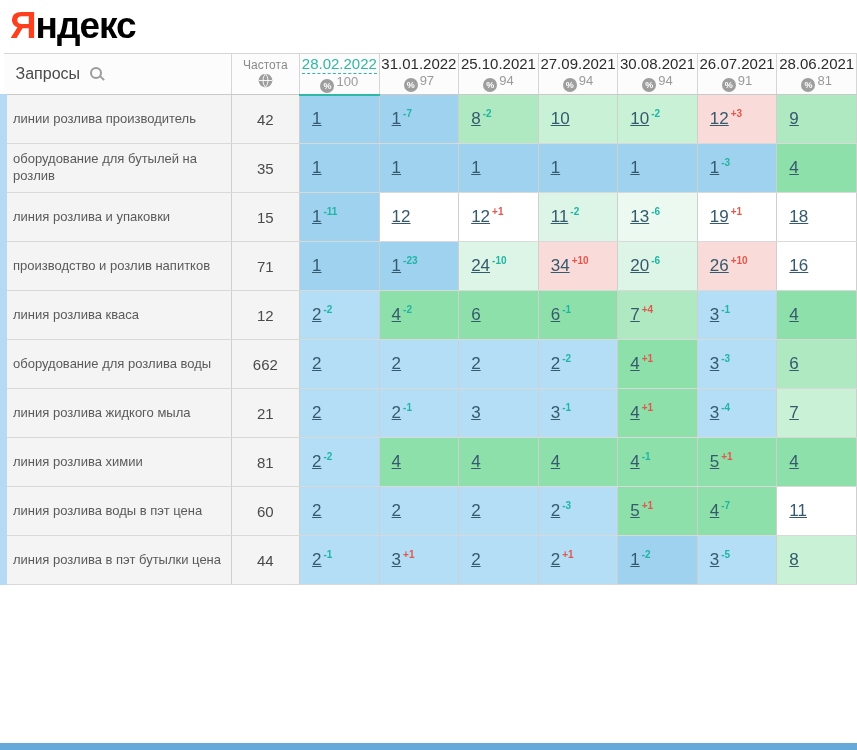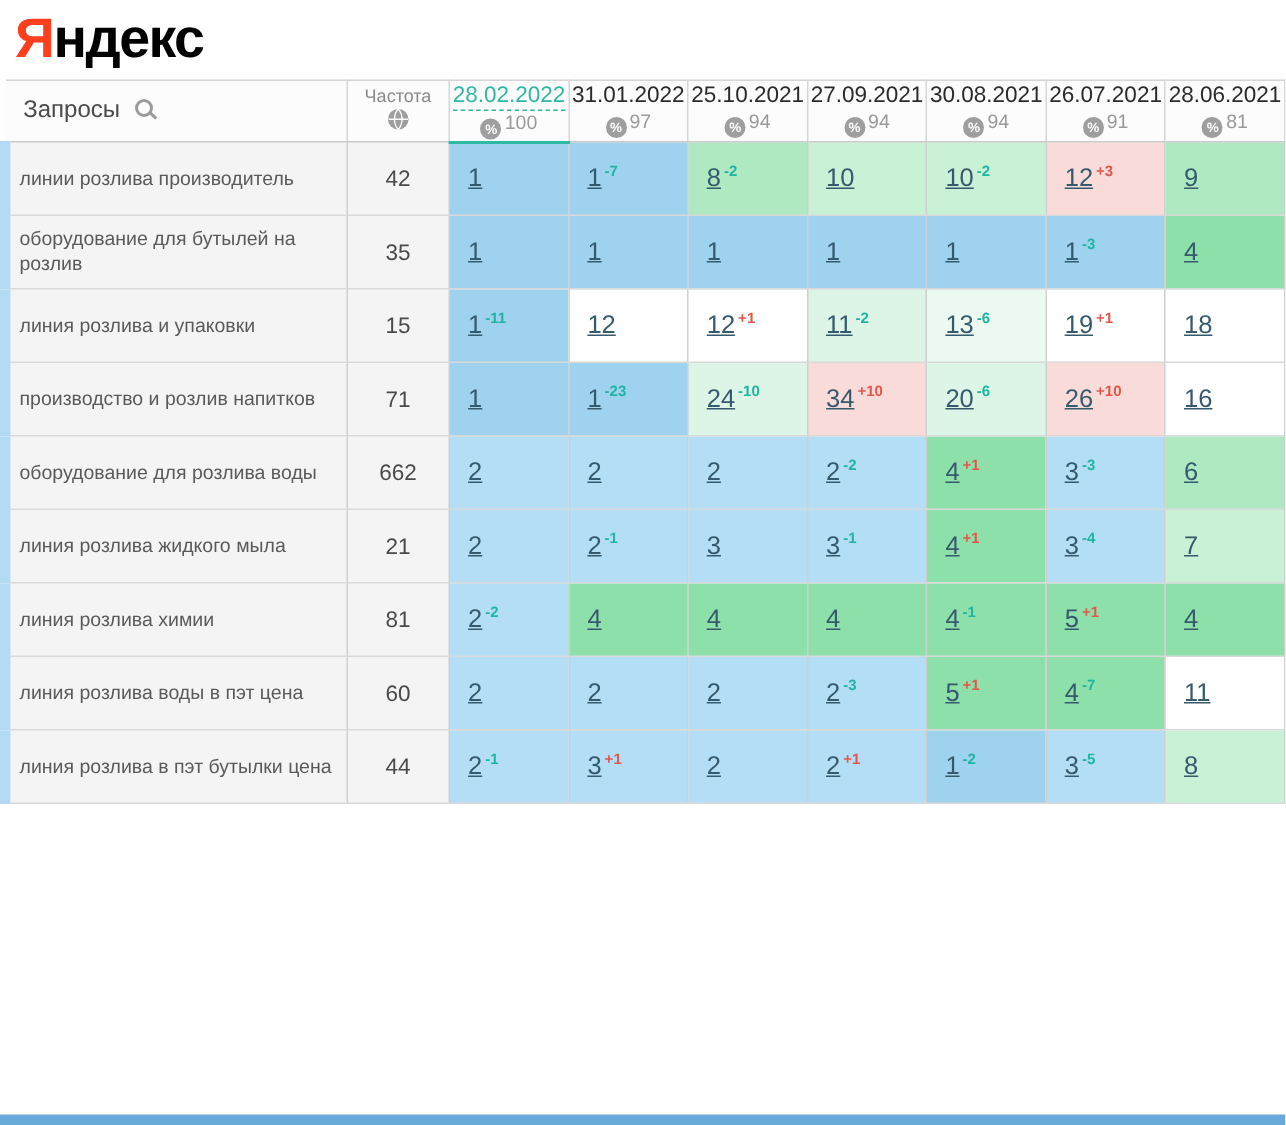--- a/index.html
+++ b/index.html
@@ -132,20 +132,31 @@
     <td class="td-freq">71</td>
   <td class="td-pos" style="background: rgb(159, 210, 239);"><a class="pos-link">1</a></td>
         <td class="td-pos" style="background: rgb(159, 210, 239);"><a class="pos-link">1</a><sup class="delta" style="color: rgb(31, 181, 163);">-23</sup></td>
         <td class="td-pos" style="background: rgb(221, 245, 230);"><a class="pos-link">24</a><sup class="delta" style="color: rgb(31, 181, 163);">-10</sup></td>
         <td class="td-pos" style="background: rgb(249, 220, 217);"><a class="pos-link">34</a><sup class="delta" style="color: rgb(226, 87, 77);">+10</sup></td>
         <td class="td-pos" style="background: rgb(221, 245, 230);"><a class="pos-link">20</a><sup class="delta" style="color: rgb(31, 181, 163);">-6</sup></td>
         <td class="td-pos" style="background: rgb(249, 220, 217);"><a class="pos-link">26</a><sup class="delta" style="color: rgb(226, 87, 77);">+10</sup></td>
         <td class="td-pos" style="background: rgb(255, 255, 255);"><a class="pos-link">16</a></td>
       </tr>
       <tr>
+    <td class="td-query">линия розлива кваса</td>
+    <td class="td-freq">12</td>
+  <td class="td-pos" style="background: rgb(180, 222, 245);"><a class="pos-link">2</a><sup class="delta" style="color: rgb(31, 181, 163);">-2</sup></td>
+        <td class="td-pos" style="background: rgb(142, 224, 170);"><a class="pos-link">4</a><sup class="delta" style="color: rgb(31, 181, 163);">-2</sup></td>
+        <td class="td-pos" style="background: rgb(142, 224, 170);"><a class="pos-link">6</a></td>
+        <td class="td-pos" style="background: rgb(142, 224, 170);"><a class="pos-link">6</a><sup class="delta" style="color: rgb(31, 181, 163);">-1</sup></td>
+        <td class="td-pos" style="background: rgb(174, 233, 193);"><a class="pos-link">7</a><sup class="delta" style="color: rgb(226, 87, 77);">+4</sup></td>
+        <td class="td-pos" style="background: rgb(180, 222, 245);"><a class="pos-link">3</a><sup class="delta" style="color: rgb(31, 181, 163);">-1</sup></td>
+        <td class="td-pos" style="background: rgb(142, 224, 170);"><a class="pos-link">4</a></td>
+      </tr>
+      <tr>
     <td class="td-query">оборудование для розлива воды</td>
     <td class="td-freq">662</td>
   <td class="td-pos" style="background: rgb(180, 222, 245);"><a class="pos-link">2</a></td>
         <td class="td-pos" style="background: rgb(180, 222, 245);"><a class="pos-link">2</a></td>
         <td class="td-pos" style="background: rgb(180, 222, 245);"><a class="pos-link">2</a></td>
         <td class="td-pos" style="background: rgb(180, 222, 245);"><a class="pos-link">2</a><sup class="delta" style="color: rgb(31, 181, 163);">-2</sup></td>
         <td class="td-pos" style="background: rgb(142, 224, 170);"><a class="pos-link">4</a><sup class="delta" style="color: rgb(226, 87, 77);">+1</sup></td>
         <td class="td-pos" style="background: rgb(180, 222, 245);"><a class="pos-link">3</a><sup class="delta" style="color: rgb(31, 181, 163);">-3</sup></td>
         <td class="td-pos" style="background: rgb(174, 233, 193);"><a class="pos-link">6</a></td>
       </tr>

